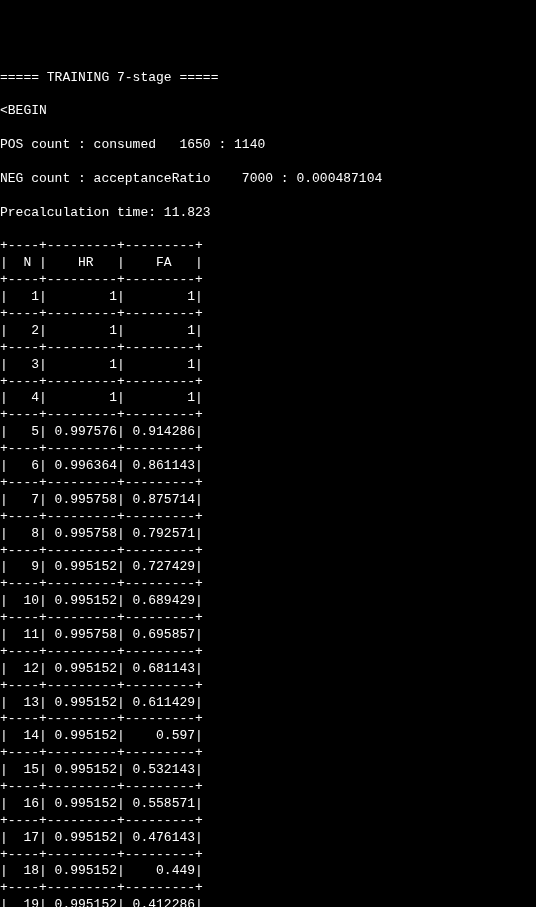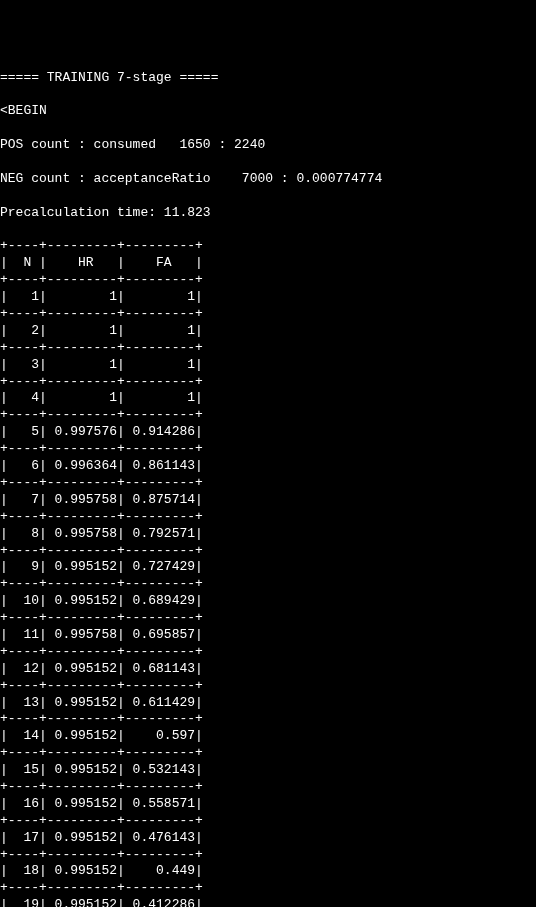--- a/index.html
+++ b/index.html
@@ -23,21 +23,21 @@
       display: block;
     }
   </style>
 </head>
 <body>
 
 
 
 <span class="line">===== TRAINING 7-stage =====</span>
 <span class="line">&lt;BEGIN</span>
-<span class="line">POS count : consumed   1650 : 2240</span>
-<span class="line">NEG count : acceptanceRatio    7000 : 0.000774774</span>
+<span class="line">POS count : consumed   1650 : 1140</span>
+<span class="line">NEG count : acceptanceRatio    7000 : 0.000487104</span>
 <span class="line">Precalculation time: 11.823</span>
 <div id="table-container"><span class="line">+----+---------+---------+</span><span class="line">|  N |    HR   |    FA   |</span><span class="line">+----+---------+---------+</span><span class="line">|   1|        1|        1|</span><span class="line">+----+---------+---------+</span><span class="line">|   2|        1|        1|</span><span class="line">+----+---------+---------+</span><span class="line">|   3|        1|        1|</span><span class="line">+----+---------+---------+</span><span class="line">|   4|        1|        1|</span><span class="line">+----+---------+---------+</span><span class="line">|   5| 0.997576| 0.914286|</span><span class="line">+----+---------+---------+</span><span class="line">|   6| 0.996364| 0.861143|</span><span class="line">+----+---------+---------+</span><span class="line">|   7| 0.995758| 0.875714|</span><span class="line">+----+---------+---------+</span><span class="line">|   8| 0.995758| 0.792571|</span><span class="line">+----+---------+---------+</span><span class="line">|   9| 0.995152| 0.727429|</span><span class="line">+----+---------+---------+</span><span class="line">|  10| 0.995152| 0.689429|</span><span class="line">+----+---------+---------+</span><span class="line">|  11| 0.995758| 0.695857|</span><span class="line">+----+---------+---------+</span><span class="line">|  12| 0.995152| 0.681143|</span><span class="line">+----+---------+---------+</span><span class="line">|  13| 0.995152| 0.611429|</span><span class="line">+----+---------+---------+</span><span class="line">|  14| 0.995152|    0.597|</span><span class="line">+----+---------+---------+</span><span class="line">|  15| 0.995152| 0.532143|</span><span class="line">+----+---------+---------+</span><span class="line">|  16| 0.995152| 0.558571|</span><span class="line">+----+---------+---------+</span><span class="line">|  17| 0.995152| 0.476143|</span><span class="line">+----+---------+---------+</span><span class="line">|  18| 0.995152|    0.449|</span><span class="line">+----+---------+---------+</span><span class="line">|  19| 0.995152| 0.412286|</span></div>
 
 
 
 
 
 
 </body></html>

